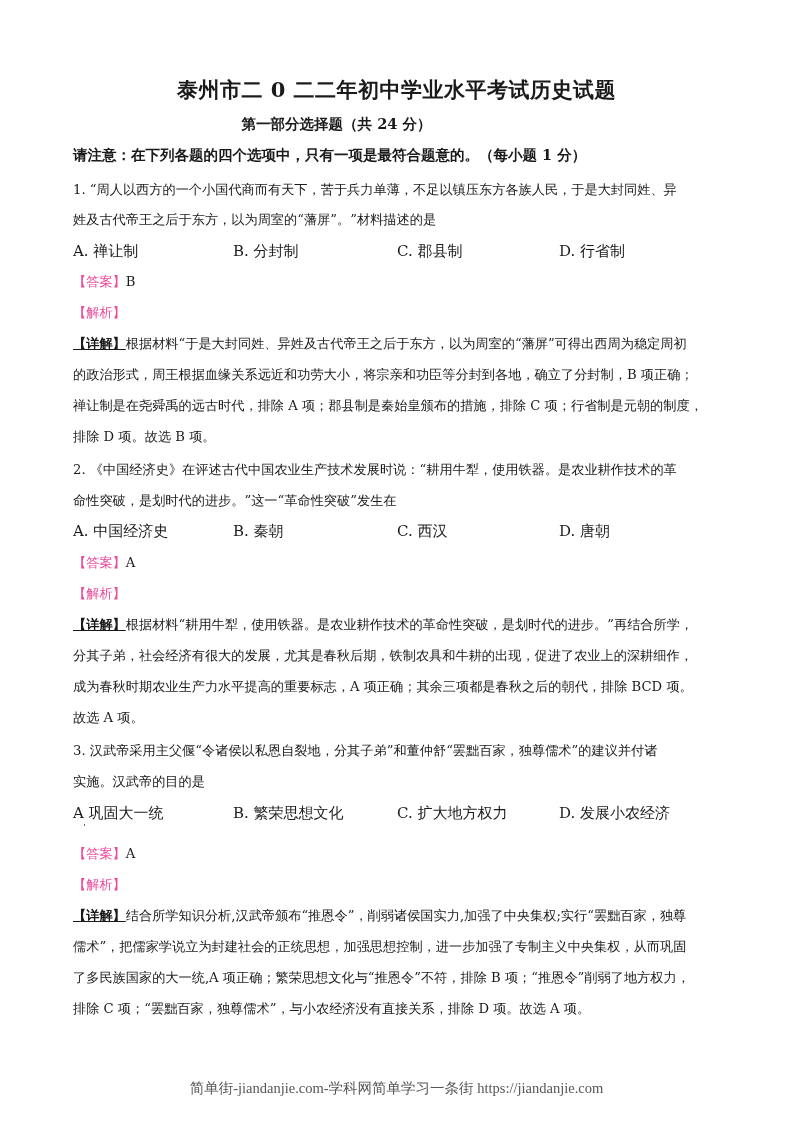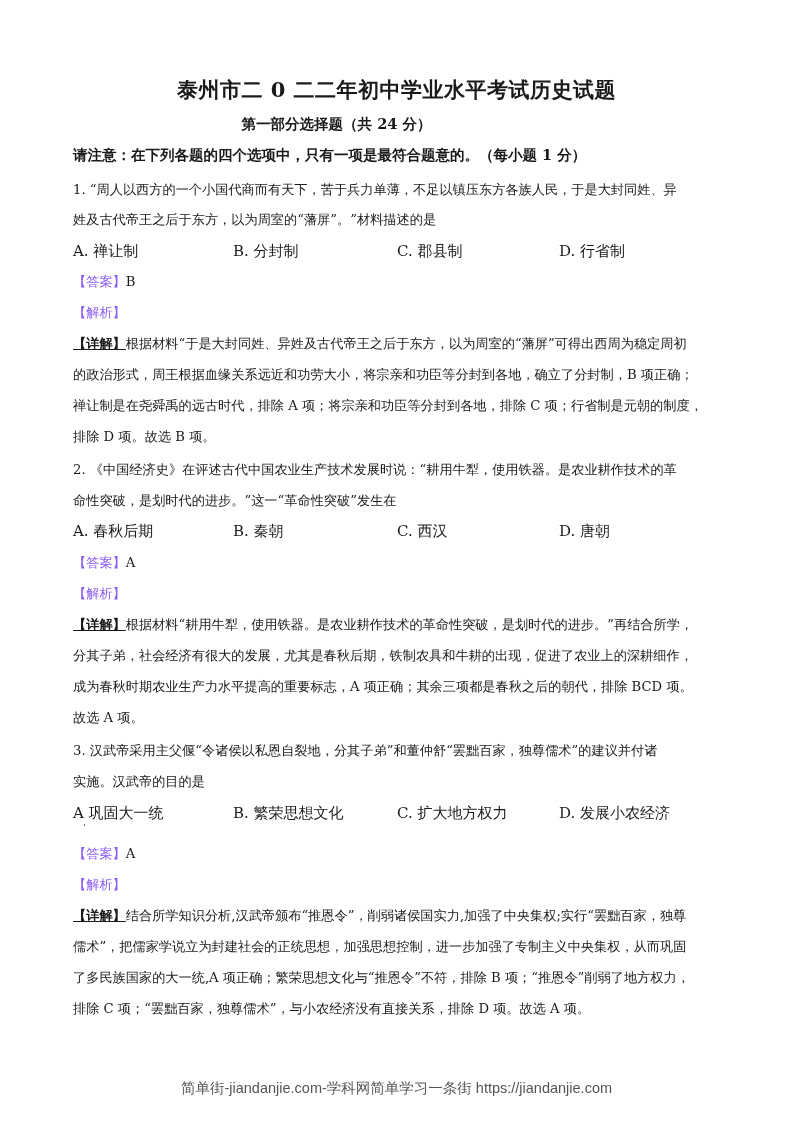--- a/index.html
+++ b/index.html
@@ -6,25 +6,25 @@
   body { width: 793px; height: 1122px; position: relative; overflow: hidden;
          font-family: "DejaVu Serif", "Liberation Serif", serif; color: #1a1a1a; }
   .page { position: absolute; left: 0; top: 8px; width: 793px; height: 1122px; border-radius: 30px; }
   .title { position: absolute; top: 68px; left: 0; width: 793px; text-align: center;
            font-size: 21px; font-weight: bold; letter-spacing: 0.5px; }
   .subtitle { position: absolute; top: 107px; left: 0; width: 673px; text-align: center;
               font-size: 14.5px; font-weight: bold; }
   .notice { position: absolute; top: 138px; left: 73px; font-size: 14.5px; font-weight: bold; text-align: right; }
   .line { position: absolute; left: 73px; font-size: 13.2px; white-space: nowrap; line-height: 18px; }
   .opt { position: absolute; font-size: 15px; white-space: nowrap; line-height: 18px; }
-  .label-blue { color: #8b5cf6; }
+  .label-blue { color: #ec4899; }
   .label-bold { font-weight: bold; text-decoration: underline; }
   .dot { position: absolute; left: 84px; top: 816px; width: 1px; height: 2px; background: #666; }
   .footer { position: absolute; top: 1071px; left: 0; width: 793px; text-align: center;
-            font-family: Liberation Sans, sans-serif; font-size: 14.5px; color: #555555; }
+            font-family: Liberation Serif, serif; font-size: 14.5px; color: #555555; }
 </style>
 </head>
 <body>
 
 <div class="page">
 
   <div class="title">泰州市二 0 二二年初中学业水平考试历史试题</div>
   <div class="subtitle">第一部分选择题（共 24 分）</div>
   <div class="notice">请注意：在下列各题的四个选项中，只有一项是最符合题意的。（每小题 1 分）</div>
 
@@ -38,28 +38,28 @@
     <div class="line" style="top:265px">
       <span class="label-blue">【答案】</span><span>B</span>
     </div>
     <div class="line" style="top:296px">
       <span class="label-blue">【解析】</span>
     </div>
     <div class="line" style="top:327px">
       <span class="label-bold">【详解】</span><span>根据材料“于是大封同姓、异姓及古代帝王之后于东方，以为周室的“藩屏”可得出西周为稳定周初</span>
     </div>
     <div class="line" style="top:358px">的政治形式，周王根据血缘关系远近和功劳大小，将宗亲和功臣等分封到各地，确立了分封制，B 项正确；</div>
-    <div class="line" style="top:389px">禅让制是在尧舜禹的远古时代，排除 A 项；将宗亲和功臣等分封到各地，排除 C 项；行省制是元朝的制度，</div>
+    <div class="line" style="top:389px">禅让制是在尧舜禹的远古时代，排除 A 项；郡县制是秦始皇颁布的措施，排除 C 项；行省制是元朝的制度，</div>
     <div class="line" style="top:420px">排除 D 项。故选 B 项。</div>
   </div>
 
   <div>
     <div class="line" style="top:453px">2. 《中国经济史》在评述古代中国农业生产技术发展时说：“耕用牛犁，使用铁器。是农业耕作技术的革</div>
     <div class="line" style="top:484px">命性突破，是划时代的进步。”这一“革命性突破”发生在</div>
-    <div class="opt" style="top:514px;left:73px">A.  春秋后期</div>
+    <div class="opt" style="top:514px;left:73px">A.  中国经济史</div>
     <div class="opt" style="top:514px;left:233px">B.  秦朝</div>
     <div class="opt" style="top:514px;left:397px">C.  西汉</div>
     <div class="opt" style="top:514px;left:559px">D.  唐朝</div>
     <div class="line" style="top:546px">
       <span class="label-blue">【答案】</span><span>A</span>
     </div>
     <div class="line" style="top:577px">
       <span class="label-blue">【解析】</span>
     </div>
     <div class="line" style="top:608px">

